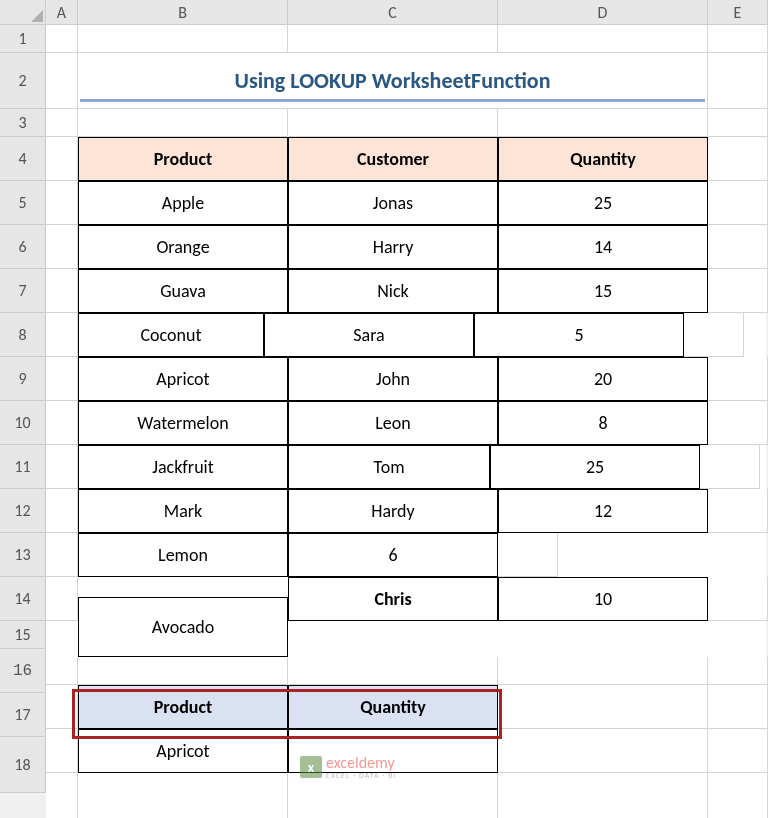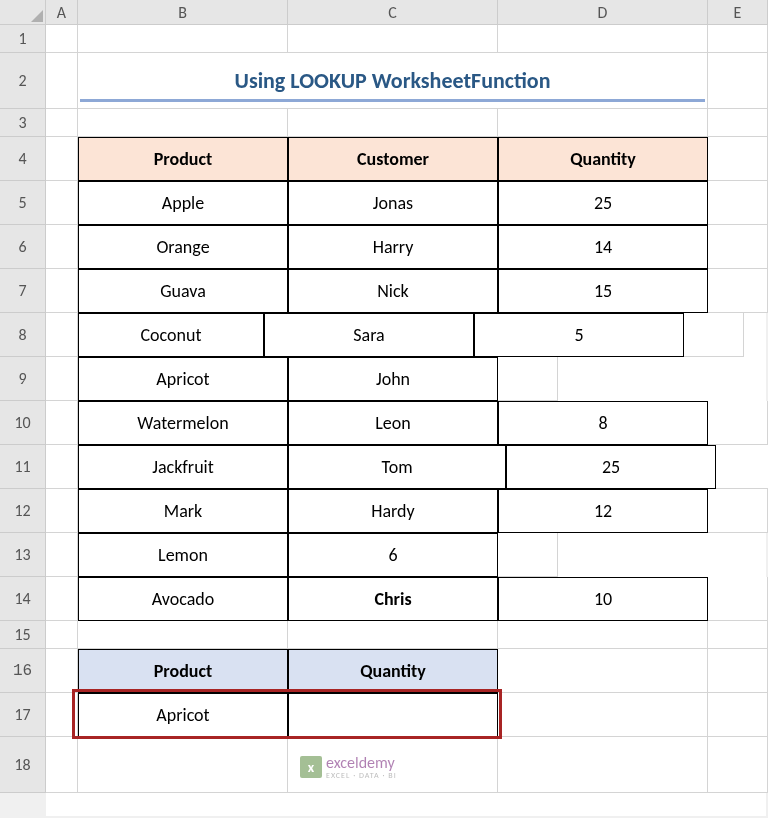--- a/index.html
+++ b/index.html
@@ -134,21 +134,21 @@
       color: #fff;
       font-weight: bold;
       font-size: 14px;
       border-radius: 2px;
       margin-right: 4px;
     }
     .wm-text {
       display: flex; flex-direction: column;
       line-height: 1;
     }
-    .wm-main { font-size: 16px; color: #701a75; font-weight: 500; }
+    .wm-main { font-size: 16px; color: #ef4444; font-weight: 500; }
     .wm-sub { font-size: 8px; color: #888; letter-spacing: 1px; }
   </style>
 </head>
 <body>
 
 <div class="grid-bg"></div>
 <div class="sheet-area"></div>
 
 <div class="select-all"></div>
 
@@ -231,52 +231,53 @@
       <div class="cell" style="width: 32px; height: 44px;"></div>
       <div class="cell tcell" style="width: 186px; height: 44px;">Coconut</div>
       <div class="cell tcell" style="width: 210px; height: 44px;">Sara</div>
       <div class="cell tcell" style="width: 210px; height: 44px;">5</div>
       <div class="cell" style="width: 60px; height: 44px;"></div>
     </div>
     <div class="row">
       <div class="cell" style="width: 32px; height: 44px;"></div>
       <div class="cell tcell" style="width: 210px; height: 44px;">Apricot</div>
       <div class="cell tcell" style="width: 210px; height: 44px;">John</div>
+      <div class="cell tcell" style="width: 210px; height: 44px;">20</div>
       <div class="cell" style="width: 60px; height: 44px;"></div>
     </div>
     <div class="row">
       <div class="cell" style="width: 32px; height: 44px;"></div>
       <div class="cell tcell" style="width: 210px; height: 44px;">Watermelon</div>
       <div class="cell tcell" style="width: 210px; height: 44px;">Leon</div>
       <div class="cell tcell" style="width: 210px; height: 44px;">8</div>
       <div class="cell" style="width: 60px; height: 44px;"></div>
     </div>
     <div class="row">
       <div class="cell" style="width: 32px; height: 44px;"></div>
       <div class="cell tcell" style="width: 210px; height: 44px;">Jackfruit</div>
-      <div class="cell tcell" style="width: 218px; height: 44px;">Tom</div>
+      <div class="cell tcell" style="width: 202px; height: 44px;">Tom</div>
       <div class="cell tcell" style="width: 210px; height: 44px;">25</div>
       <div class="cell" style="width: 60px; height: 44px;"></div>
     </div>
     <div class="row">
       <div class="cell" style="width: 32px; height: 44px;"></div>
       <div class="cell tcell" style="width: 210px; height: 44px;">Mark</div>
       <div class="cell tcell" style="width: 210px; height: 44px;">Hardy</div>
       <div class="cell tcell" style="width: 210px; height: 44px;">12</div>
       <div class="cell" style="width: 60px; height: 44px;"></div>
     </div>
     <div class="row">
       <div class="cell" style="width: 32px; height: 44px;"></div>
       <div class="cell tcell" style="width: 210px; height: 44px;">Lemon</div>
       <div class="cell tcell" style="width: 210px; height: 44px;">6</div>
       <div class="cell" style="width: 60px; height: 44px;"></div>
     </div>
     <div class="row">
       <div class="cell" style="width: 32px; height: 44px;"></div>
-      <div class="cell tcell" style="width: 210px; height: 44px;">Avocado</div>
+      <div class="cell tcell" style="width: 210px; height: 60px; margin-top: 20px;">Avocado</div>
       <div class="cell tcell" style="width: 210px; height: 44px; font-weight: bold;">Chris</div>
       <div class="cell tcell" style="width: 210px; height: 44px;">10</div>
       <div class="cell" style="width: 60px; height: 44px;"></div>
     </div>
     <div class="row">
       <div class="cell" style="width: 32px; height: 28px;"></div>
       <div class="cell" style="width: 210px; height: 28px;"></div>
       <div class="cell" style="width: 210px; height: 28px;"></div>
       <div class="cell" style="width: 210px; height: 28px;"></div>
       <div class="cell" style="width: 60px; height: 28px;"></div>

